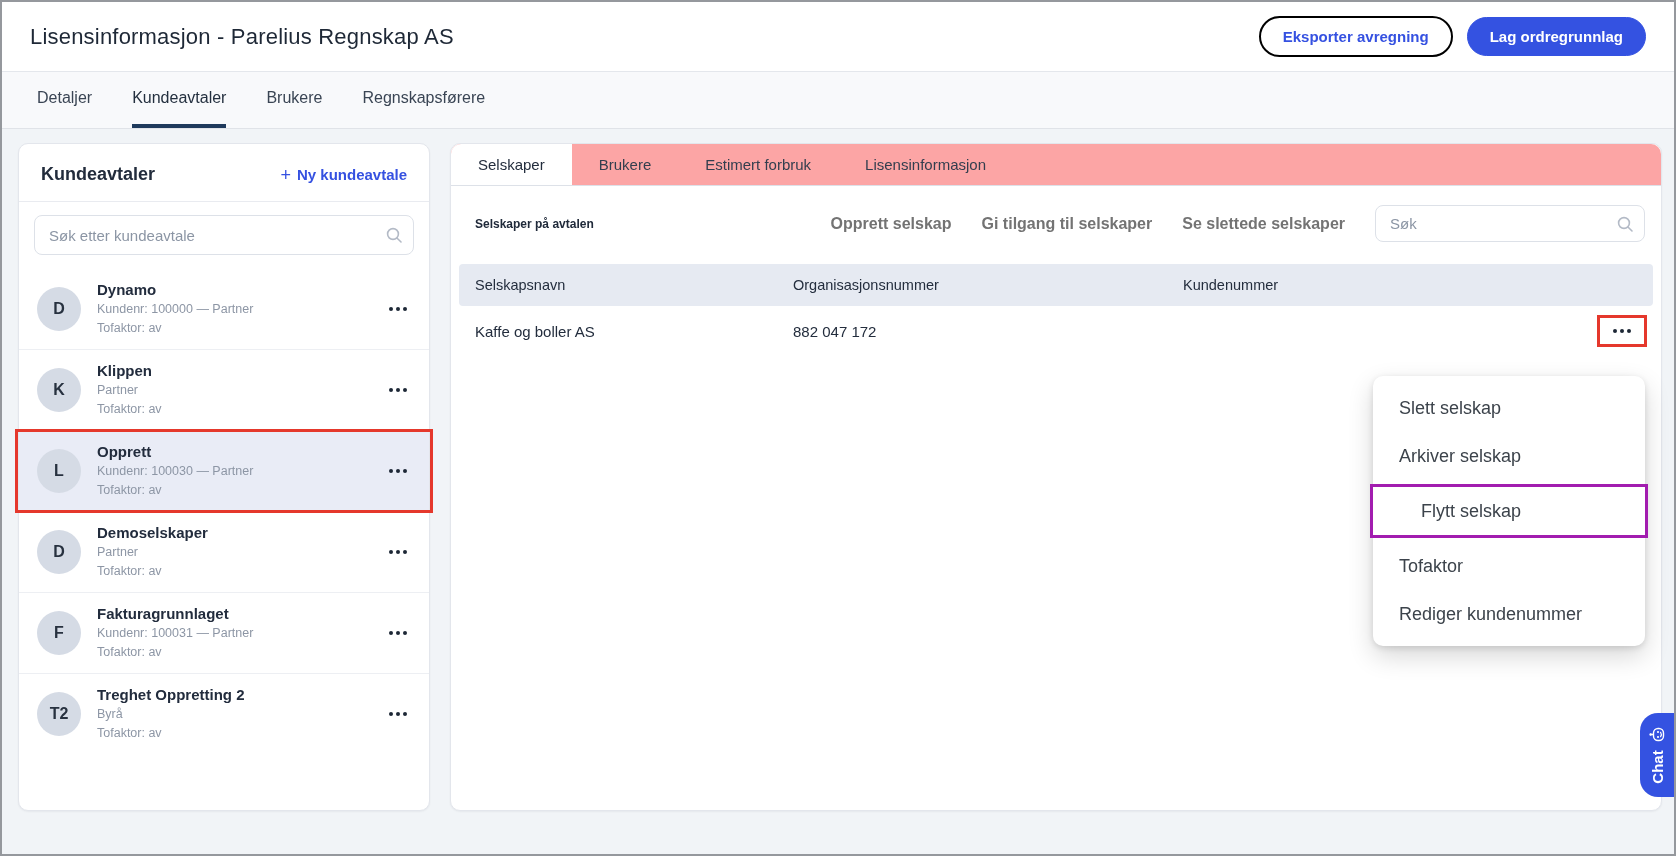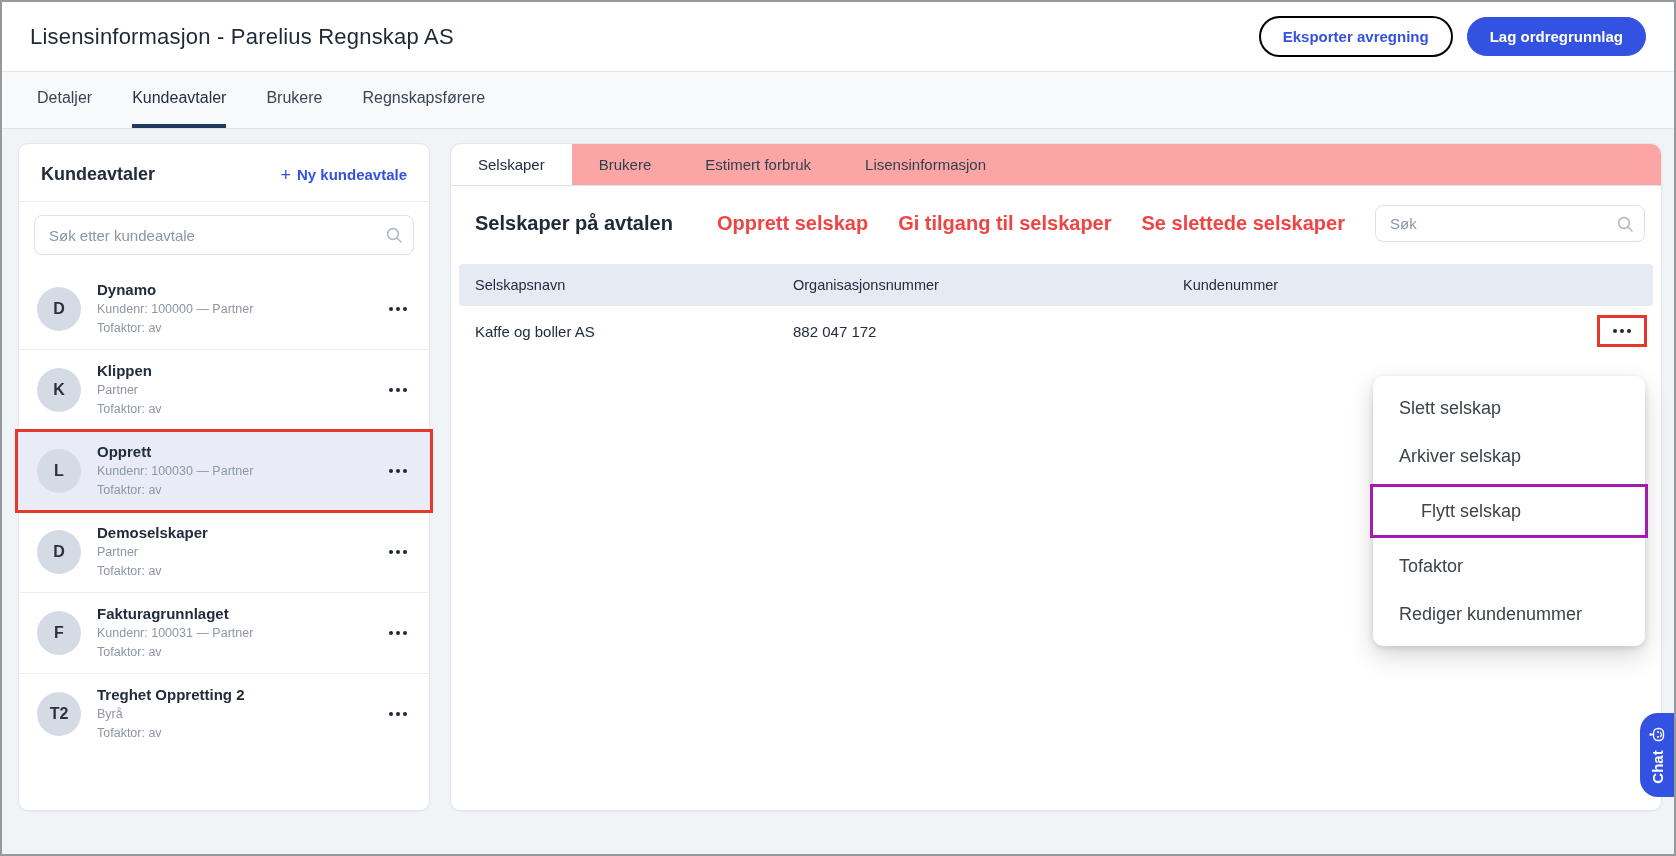--- a/index.html
+++ b/index.html
@@ -56,22 +56,22 @@
   .agree-sub{font-size:12.5px;color:#8d96a5;line-height:1.5;}
   .dots{display:inline-flex;gap:3px;align-items:center;padding:8px 4px;cursor:pointer;flex:none;}
   .dots i{width:4px;height:4px;border-radius:50%;background:#1d2736;display:block;}
   
   .main{flex:1;height:668px;display:flex;flex-direction:column;position:relative;}
   .card-tabs{height:42px;background:#fca5a5;border-bottom:1px solid #dde1e8;
     border-radius:10px 10px 0 0;display:flex;align-items:stretch;}
   .card-tab{display:flex;align-items:center;padding:0 27px;font-size:15px;color:#333e4e;cursor:pointer;}
   .card-tab.active{background:#fff;color:#232d3d;font-weight:500;border-top-left-radius:10px;}
   .section-row{display:flex;align-items:center;gap:30px;padding:19px 16px 18px 24px;}
-  .section-row h3{margin:0;font-size:20px;font-weight:600;color:#202a3a;margin-right:auto;}
-  .tlink{color:#ef4444;font-size:20px;font-weight:600;cursor:pointer;white-space:nowrap;}
+  .section-row h3{margin:0;font-size:12px;font-weight:600;color:#202a3a;margin-right:auto;}
+  .tlink{color:#737373;font-size:16px;font-weight:600;cursor:pointer;white-space:nowrap;}
   .search-box.small{width:270px;flex:none;}
   .search-box.small input{height:37px;}
   .tablewrap{margin:4px 8px 0 8px;}
   .thead{display:flex;align-items:center;background:#e6eaf2;border-radius:4px;height:42px;
     font-size:14.5px;color:#242e3e;}
   .trow{display:flex;align-items:center;height:50px;font-size:15px;color:#232d3d;}
   .c1{width:334px;padding-left:16px;}
   .c2{width:390px;}
   .c3{flex:1;}
   .rowend{flex:none;margin-right:6px;}

